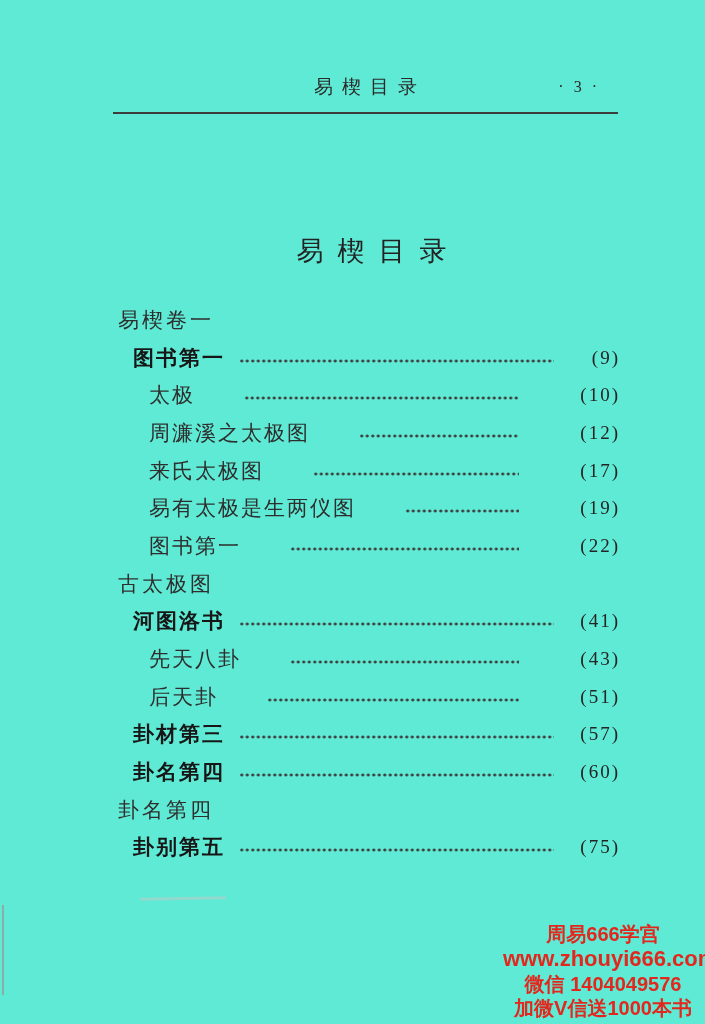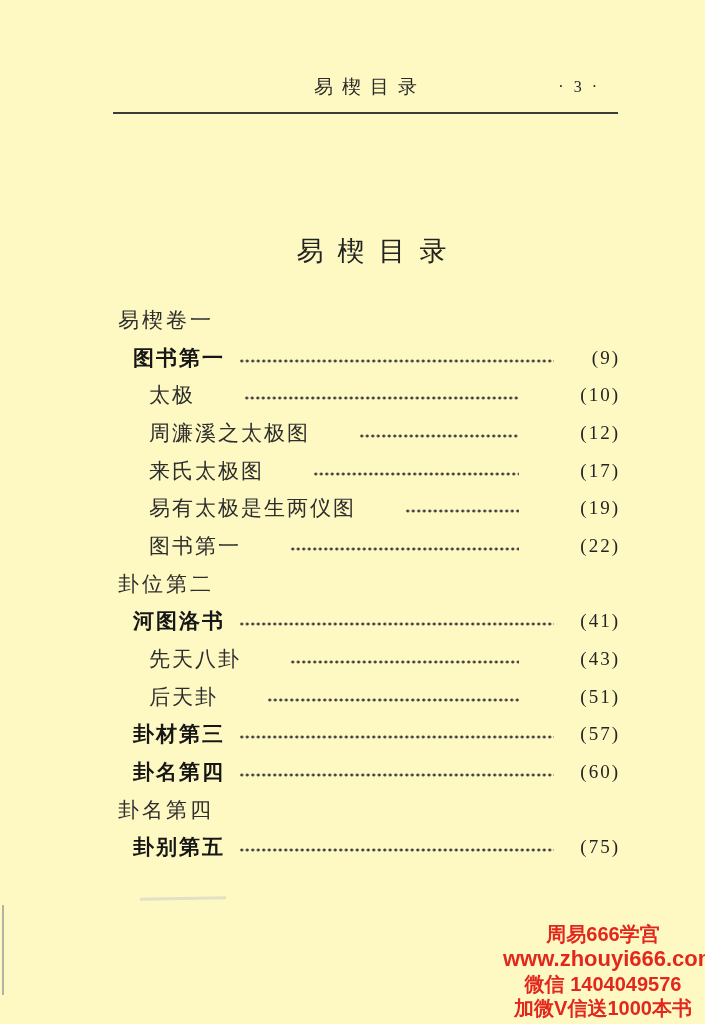--- a/index.html
+++ b/index.html
@@ -1,20 +1,20 @@
 <!DOCTYPE html>
 <html><head>
 <meta charset="utf-8">
 <style>
   html,body{margin:0;padding:0;}
   body{background:#ffffff;}
   .page{
     position:relative;
     width:705px;height:1024px;
-    background:#fef9c3;
+    background:#5eead4;
     overflow:hidden;
     font-family:"Liberation Serif","DejaVu Serif",serif;
     color:#2e2e2e;
   }
   
   .header{
     position:absolute;
     left:113px;top:68px;
     width:505px;height:44px;
     border-bottom:2px solid #3c3c3c;
@@ -164,21 +164,21 @@
       <span class="toc-page">(19)</span>
     </div>
 
     <div class="toc-row lvl2">
       <span class="toc-label">图书第一</span>
       <span class="leader"></span>
       <span class="toc-page">(22)</span>
     </div>
 
     <div class="toc-row lvl0 no-leader">
-      <span class="toc-label">卦位第二</span>
+      <span class="toc-label">古太极图</span>
       <span class="leader"></span>
 
     </div>
 
     <div class="toc-row lvl1 bold">
       <span class="toc-label">河图洛书</span>
       <span class="leader"></span>
       <span class="toc-page">(41)</span>
     </div>
 

